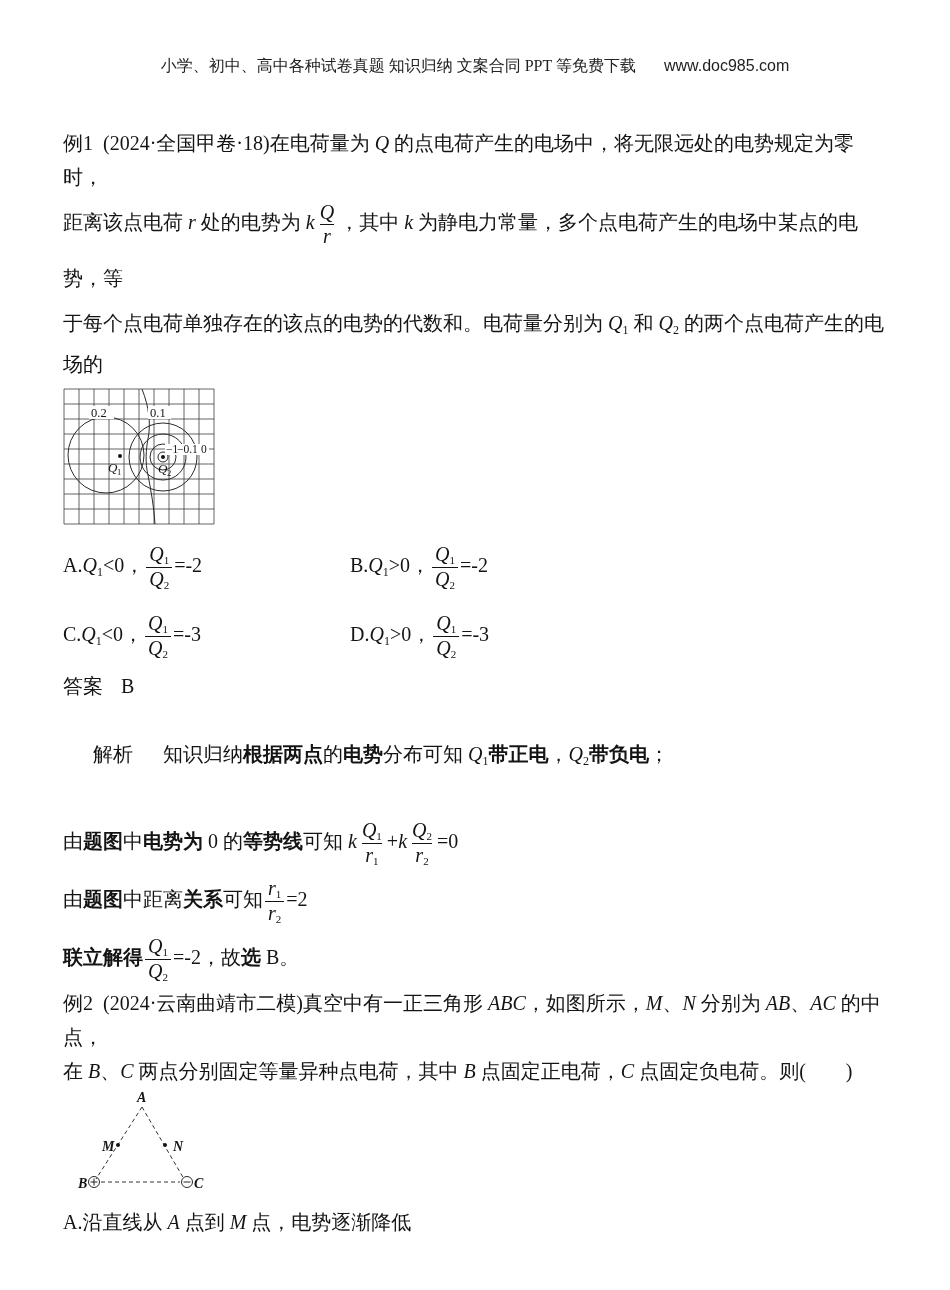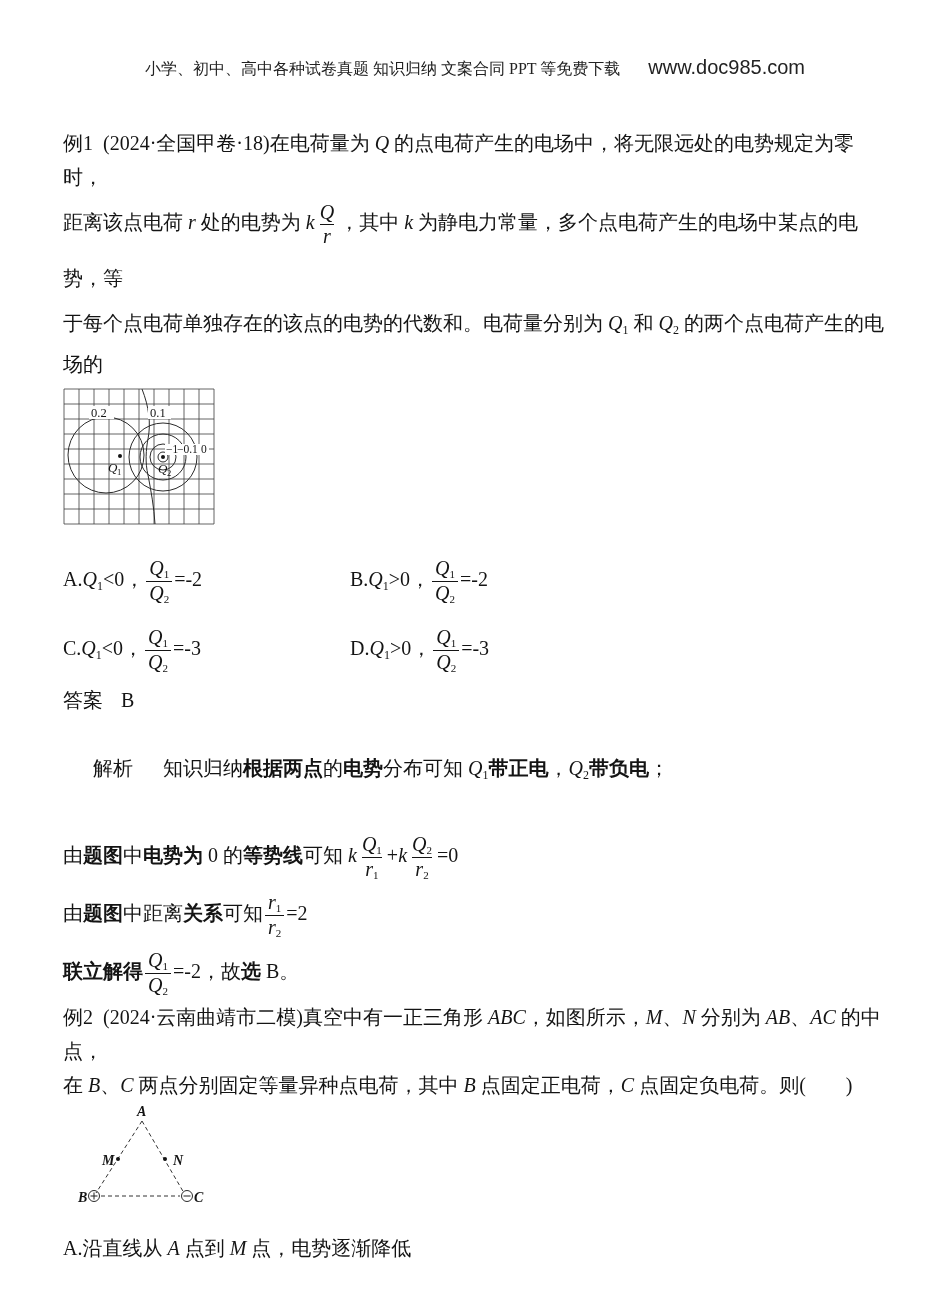--- a/index.html
+++ b/index.html
@@ -2,43 +2,43 @@
 <html><head>
 <meta charset="utf-8">
 <style>
   html,body{margin:0;padding:0;}
   body{
     width:950px;height:1290px;position:relative;background:#ffffff;
     font-family:"Liberation Serif","DejaVu Serif",serif;
     font-size:20px;color:#141414;overflow:hidden;
   }
   .header{position:absolute;top:56px;left:0;width:100%;text-align:center;font-size:16px;color:#222;}
-  .header .site{font-family:"Liberation Sans","DejaVu Sans",sans-serif;margin-left:28px;font-size:20px;}
+  .header .site{font-family:"Liberation Sans","DejaVu Sans",sans-serif;margin-left:28px;font-size:16px;}
   .content{position:absolute;left:63px;top:126px;width:825px;}
   .line{line-height:34px;min-height:34px;white-space:pre-wrap;}
   .line2{line-height:37px;min-height:37px;white-space:pre-wrap;}
   .fline{line-height:56px;min-height:56px;white-space:pre-wrap;}
   .fline58{line-height:58px;min-height:58px;white-space:pre-wrap;}
   .b{font-weight:700;}
   .v{font-style:italic;}
   .ss{font-size:12px;vertical-align:-4px;}
   .frac{display:inline-flex;flex-direction:column;align-items:center;vertical-align:middle;
         margin:0 2px;line-height:1.15;text-align:center;}
   .frac .ss{font-size:11px;vertical-align:-3px;}
   .fnum{padding:0 3px;}
   .fden{border-top:1.3px solid #141414;padding:0 3px;}
   .figwrap{display:flex;}
   .fig1wrap{margin-top:6px;height:140px;}
   .fig2wrap{margin-top:2px;height:106px;}
-  .opts1{display:grid;grid-template-columns:287px auto;row-gap:6px;margin-top:24px;}
+  .opts1{display:grid;grid-template-columns:287px auto;row-gap:6px;margin-top:10px;}
   .ansline{line-height:34px;min-height:34px;}
   .ansv{margin-left:18px;}
   .alab{margin-right:30px;}
   .mt14{}
-  .mt4{margin-top:20px;}
+  .mt4{margin-top:8px;}
   svg{display:block;}
   svg text{fill:#141414;}
   .cv{fill:none;stroke:#2b2b2b;stroke-width:1;}
   .flab{font-size:12.5px;}
   .flab2{font-size:11.5px;}
   .fvar{font-size:13px;font-style:italic;}
   .fsub{font-size:8.5px;}
   .fvar2{font-size:14px;font-style:italic;font-weight:600;}
 </style>
 </head>

